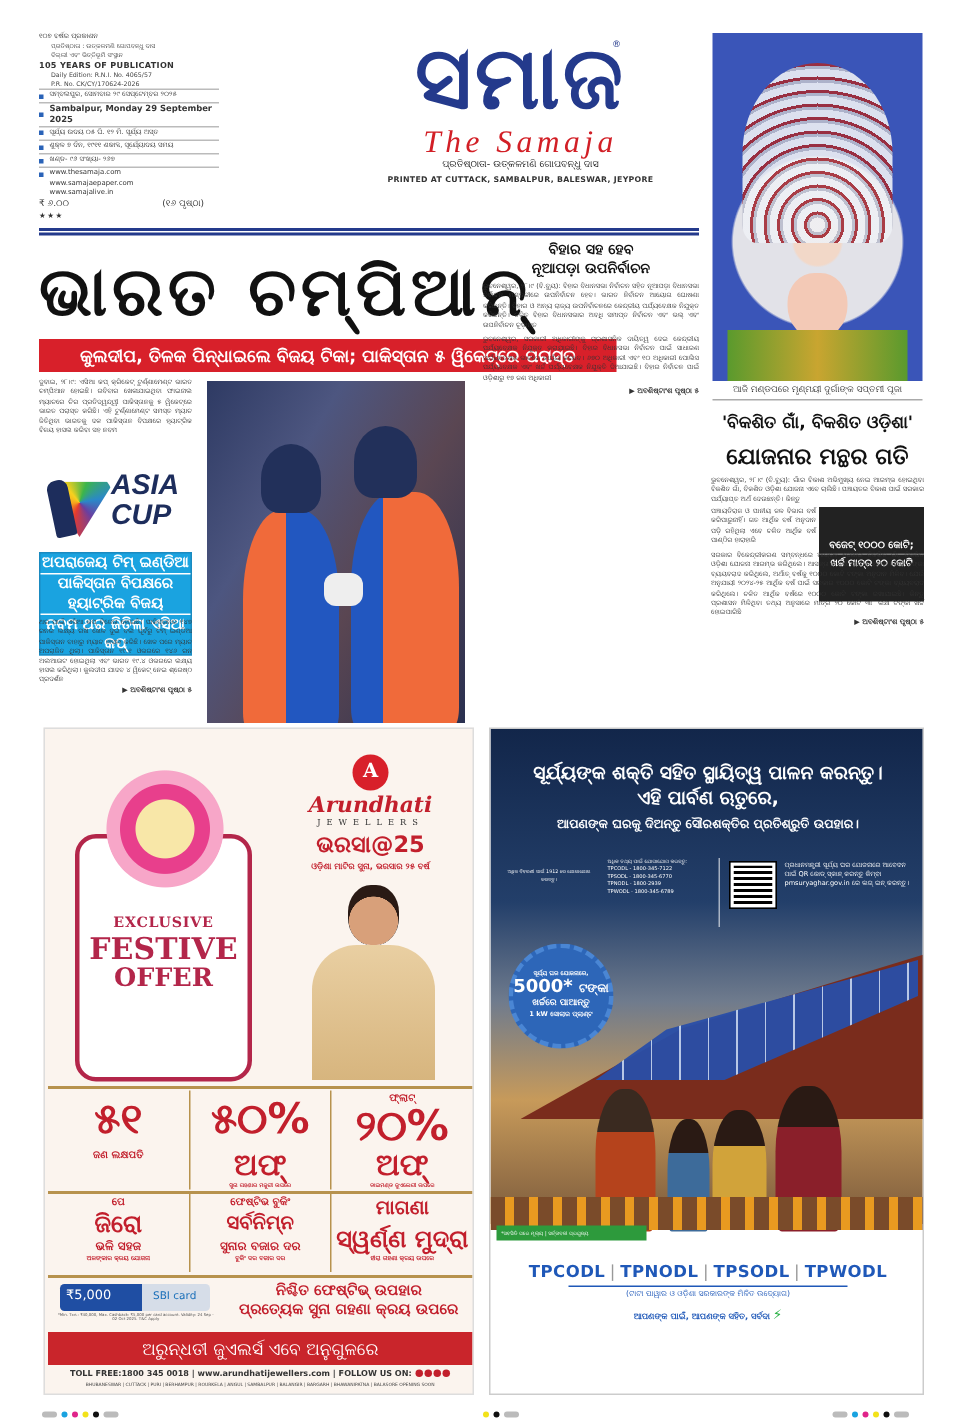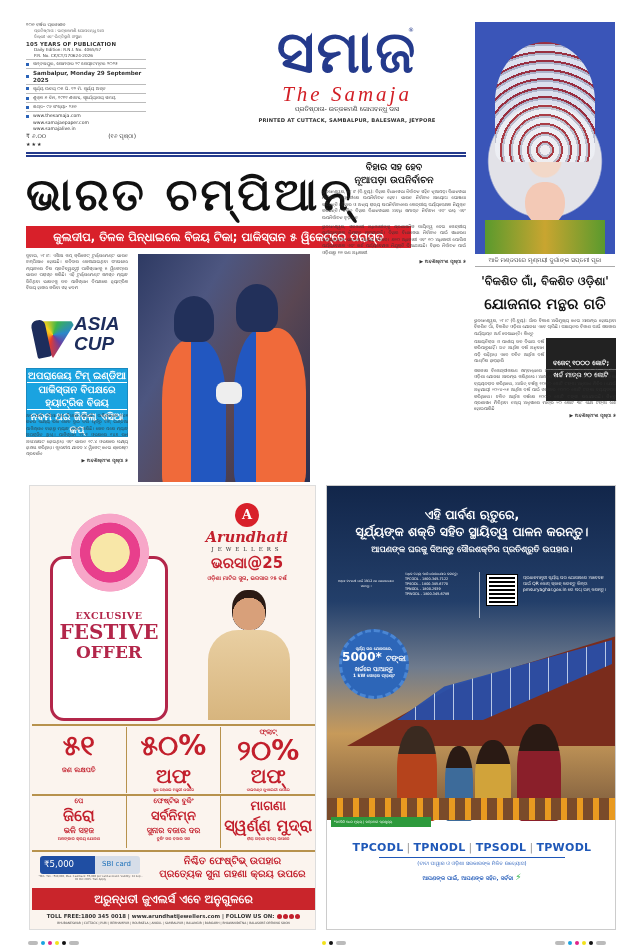--- a/index.html
+++ b/index.html
@@ -110,21 +110,21 @@
   .row2 .tiny { font-size: 4.2px; line-height: 6px; }
 
   .sbi-row { position: absolute; left: 2px; top: 366px; width: 283px; height: 32px; }
   .sbi-card { position: absolute; left: 8px; top: 4px; width: 100px; height: 18px; border-radius: 3px; background: linear-gradient(90deg, #1f4ea3 0 55%, #d6dde8 55%); }
   .sbi-card span { position: absolute; top: 3px; font-size: 8.6px; font-weight: normal; }
   .sbi-amt { left: 4px; color: #fff; }
   .sbi-logo { left: 62px; color: #1a6fb9; font-size: 7px !important; top: 4px !important; }
   .sbi-tnc { position: absolute; left: 6px; top: 23px; width: 105px; font-size: 2.6px; color: #555; text-align: center; line-height: 3.4px; }
   .gift-text { position: absolute; left: 118px; top: 2px; width: 165px; text-align: center; color: #c21f2c; font-weight: bold; font-size: 10px; line-height: 13px; }
 
-  .red-band { position: absolute; left: 2px; top: 402px; width: 283px; height: 22px; background: #c9252b; color: #fff; font-size: 11.4px; line-height: 22px; text-align: center; font-weight: bold; }
+  .red-band { position: absolute; left: 2px; top: 402px; width: 283px; height: 22px; background: #c9252b; color: #fff; font-size: 11.4px; line-height: 22px; text-align: center; font-weight: normal; }
   .toll-row { position: absolute; left: 2px; top: 426px; width: 283px; text-align: center; font-size: 5.4px; font-weight: bold; color: #333; line-height: 8px; }
   .social { display: inline-block; width: 5px; height: 5px; border-radius: 50%; background: #c21f2c; margin-left: 1px; vertical-align: middle; }
   .branches { position: absolute; left: 2px; top: 435px; width: 283px; text-align: center; font-size: 3px; color: #444; }
 
   
   .sky { position: absolute; left: 0; top: 0; width: 290px; height: 330px; background: linear-gradient(180deg, #12264a 0%, #233f6a 35%, #6f7b8d 55%, #c79a5a 75%, #7b5a3c 100%); }
   .ad-r-h1 { position: absolute; left: 0; top: 20px; width: 290px; text-align: center; color: #fff; font-weight: bold; font-size: 12.5px; line-height: 17px; }
   .ad-r-sub { position: absolute; left: 0; top: 58px; width: 290px; text-align: center; color: #fff; font-size: 8.4px; font-weight: bold; }
   .helpline { position: absolute; left: 10px; top: 93px; width: 58px; color: #fff; font-size: 3.2px; line-height: 4.6px; text-align: center; }
   .helpline-list { position: absolute; left: 78px; top: 86px; width: 68px; color: #fff; font-size: 3.4px; line-height: 5px; }
@@ -348,22 +348,22 @@
   <div class="toll-row">
     <span>TOLL FREE:1800 345 0018  |  www.arundhatijewellers.com  |  FOLLOW US ON:</span>
     <span class="social"></span><span class="social"></span><span class="social"></span><span class="social"></span>
   </div>
   <div class="branches">BHUBANESWAR | CUTTACK | PURI | BERHAMPUR | ROURKELA | ANGUL | SAMBALPUR | BALANGIR | BARGARH | BHAWANIPATNA | BALASORE OPENING SOON</div>
 </section>
 
 <section class="ad-right">
   <div class="sky"></div>
   <div class="ad-r-h1">
+    <div>ସୂର୍ଯ୍ୟଙ୍କ ଶକ୍ତି ସହିତ ସ୍ଥାୟିତ୍ୱ ପାଳନ କରନ୍ତୁ।</div>
     <div>ଏହି ପାର୍ବଣ ଋତୁରେ,</div>
-    <div>ସୂର୍ଯ୍ୟଙ୍କ ଶକ୍ତି ସହିତ ସ୍ଥାୟିତ୍ୱ ପାଳନ କରନ୍ତୁ।</div>
   </div>
   <div class="ad-r-sub">ଆପଣଙ୍କ ଘରକୁ ଦିଅନ୍ତୁ ସୌରଶକ୍ତିର ପ୍ରତିଶ୍ରୁତି ଉପହାର।</div>
   <div class="helpline">ଅଧିକ ବିବରଣୀ ପାଇଁ 1912 ରେ ଯୋଗାଯୋଗ କରନ୍ତୁ।</div>
   <div class="helpline-list">
     <div>ଅଧିକ ତଥ୍ୟ ପାଇଁ ଯୋଗାଯୋଗ କରନ୍ତୁ:</div>
     <div>TPCODL - 1800-345-7122</div>
     <div>TPSODL - 1800-345-6770</div>
     <div>TPNODL - 1800-2939</div>
     <div>TPWODL - 1800-345-6789</div>
   </div>

